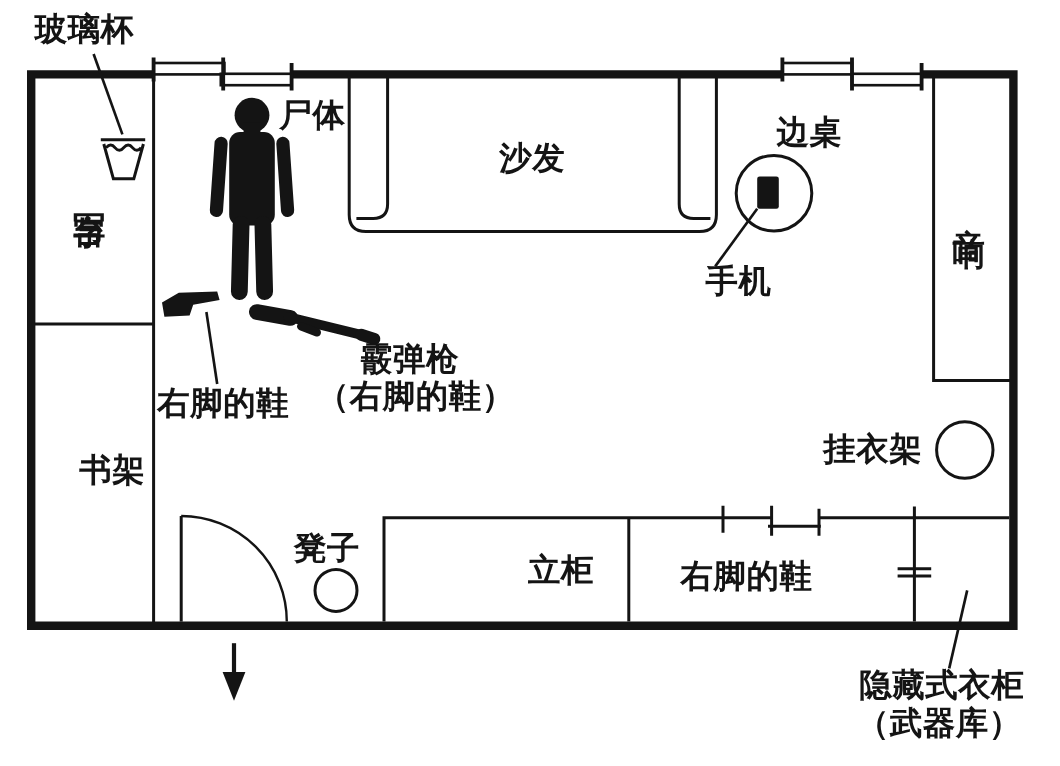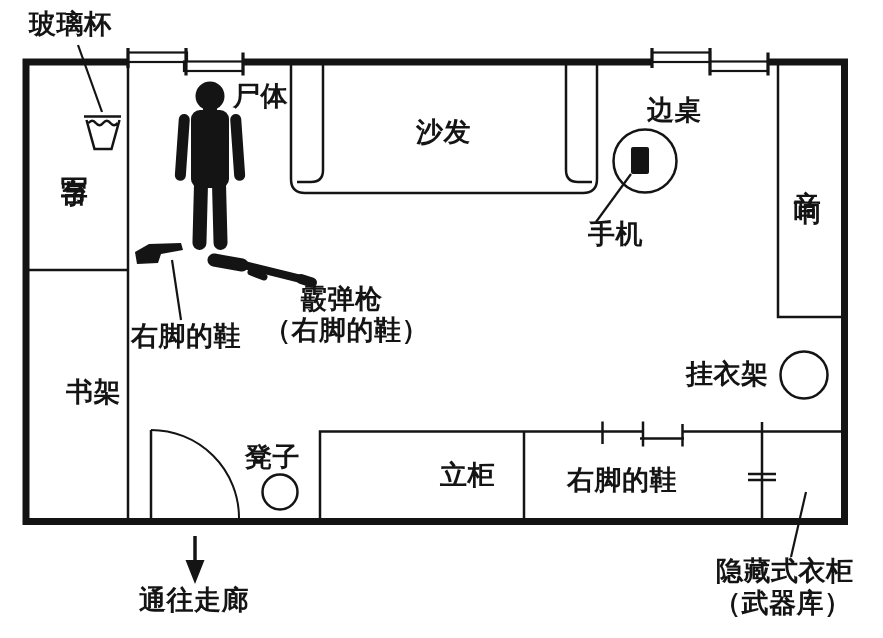--- a/index.html
+++ b/index.html
@@ -141,15 +141,14 @@
   <div class="lbl vert gap" style="left:793px; top:168px;">音响</div>
   <div class="lbl" style="left:131px; top:322px;">右脚的鞋</div>
   <div class="lbl" style="left:686px; top:360px;">挂衣架</div>
   <div class="lbl" style="left:262px; top:285px;margin-left:38px;">霰弹枪</div>
   <div class="lbl" style="left:264px; top:316px;">（右脚的鞋）</div>
   <div class="lbl" style="left:245px; top:443px;">凳子</div>
   <div class="lbl" style="left:416px; top:461px;margin-left:24px;">立柜</div>
   <div class="lbl" style="left:567px; top:466px;">右脚的鞋</div>
   <div class="lbl" style="left:716px; top:557px;">隐藏式衣柜</div>
   <div class="lbl" style="left:714px; top:589px;text-align:center;">（武器库）</div>
-  <div class="lbl" style="left:139px; top:586px;">通往走廊</div>
 
 </div>
 
 </body></html>

